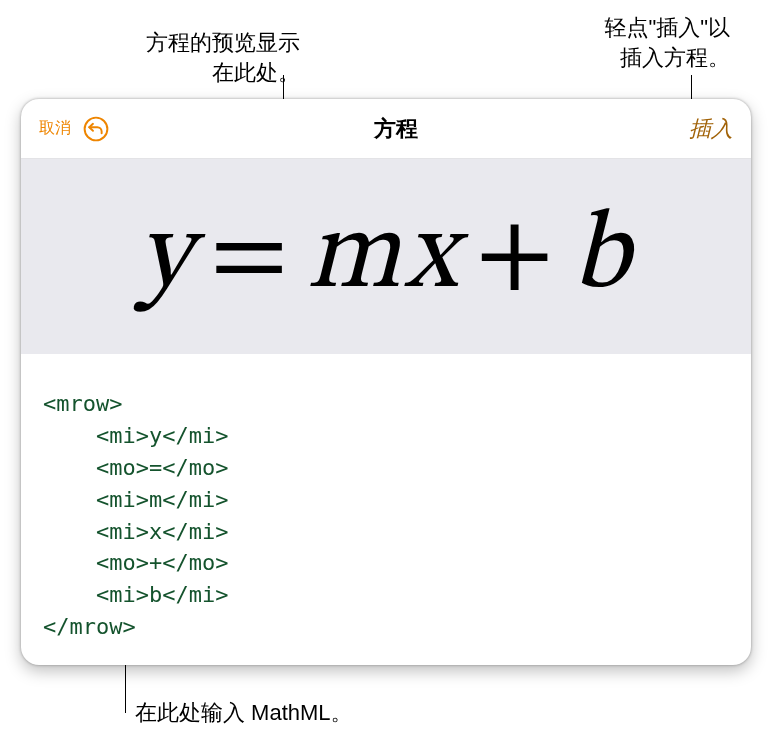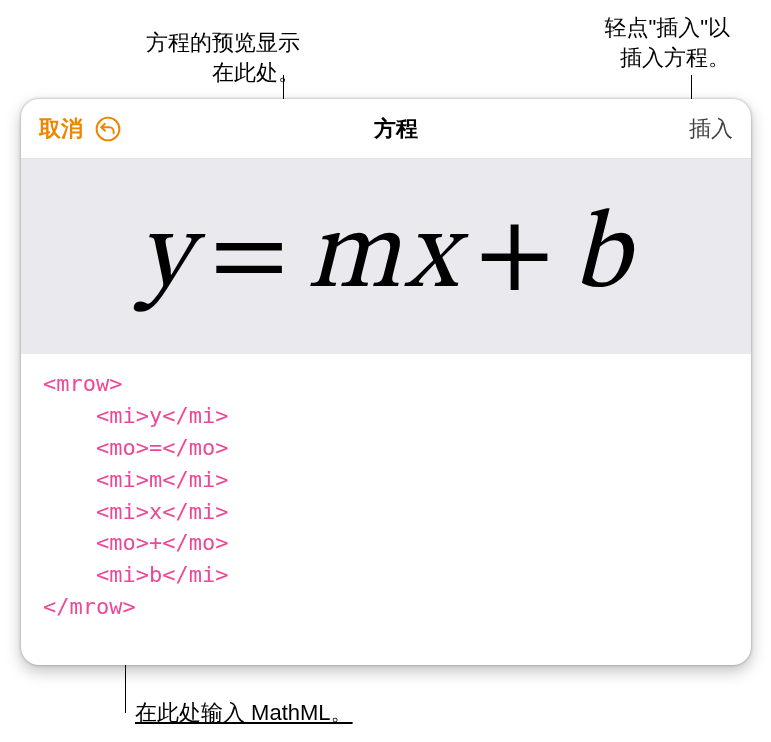--- a/index.html
+++ b/index.html
@@ -21,21 +21,21 @@
       position: absolute;
       background: #000;
     }
     
     #callout-preview { top: 28px; left: 70px; width: 230px; }
     #line-preview { left: 283px; top: 75px; width: 1px; height: 109px; }
     
     #callout-insert { top: 13px; left: 500px; width: 230px; text-align: right; }
     #line-insert { left: 691px; top: 75px; width: 1px; height: 53px; }
     
-    #callout-mathml { top: 698px; left: 135px; width: 500px; text-align: left; text-decoration: underline; }
+    #callout-mathml { top: 698px; left: 135px; width: 500px; text-align: left; }
     #line-mathml { left: 125px; top: 646px; width: 1px; height: 67px; }
 
     .modal-wrap {
       position: absolute;
       top: 99px;
       left: 21px;
       width: 730px;
       height: 566px;
       border-radius: 18px;
       background: #fff;
@@ -46,66 +46,67 @@
       height: 60px;
       display: flex;
       align-items: center;
       justify-content: space-between;
       padding: 0 18px;
       border-bottom: 1px solid #e3e3e6;
     }
     .tb-left { display: flex; align-items: center; gap: 12px; }
     .tb-cancel {
       color: #ee8500;
-      font-size: 22px;
-      font-weight: 700;
+      font-size: 16px;
+      font-weight: 400;
     }
     .tb-undo {
       color: #ee8500;
       display: inline-flex;
       align-items: center;
       justify-content: center;
     }
     .tb-undo svg { width: 26px; height: 26px; }
     .tb-title {
       font-size: 22px;
       font-weight: 700;
       color: #000;
       position: absolute;
       left: 0; right: 0;
       text-align: center;
       pointer-events: none;
       padding-left: 20px;
     }
     .tb-insert {
-      color: #404040;
+      color: #a16207;
       font-size: 22px;
       font-weight: 400;
+      font-style: italic;
     }
     .preview {
       background: #e9e9ee;
       height: 195px;
       display: flex;
       align-items: center;
       justify-content: center;
       font-family: "STIX Two Math", "Cambria Math", "Times New Roman", serif;
       font-style: italic;
       font-size: 110px;
       color: #000;
       letter-spacing: 4px;
       white-space: nowrap;
       overflow: hidden;
     }
     .preview .op { font-style: normal; padding: 0 14px; }
     .editor {
-      padding: 14px 22px;
+      padding: 34px 22px;
       font-family: ui-monospace, Menlo, Consolas, monospace;
       font-size: 22px;
       line-height: 1.45;
-      color: #ec4899;
+      color: #14532d;
       white-space: pre;
     }
   </style>
 </head>
 <body>
 
 <div class="callout" id="callout-preview">方程的预览显示<br>在此处。</div>
 <div class="callout-line" id="line-preview"></div>
 
 <div class="callout" id="callout-insert">轻点"插入"以<br>插入方程。</div>

